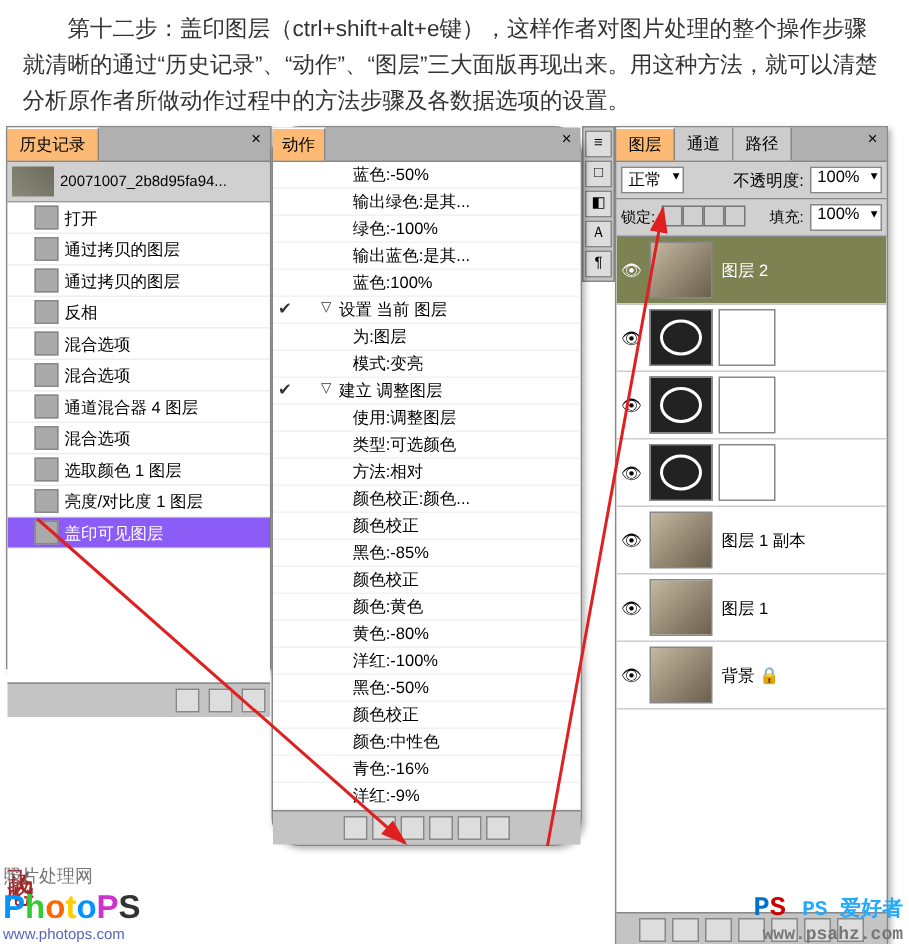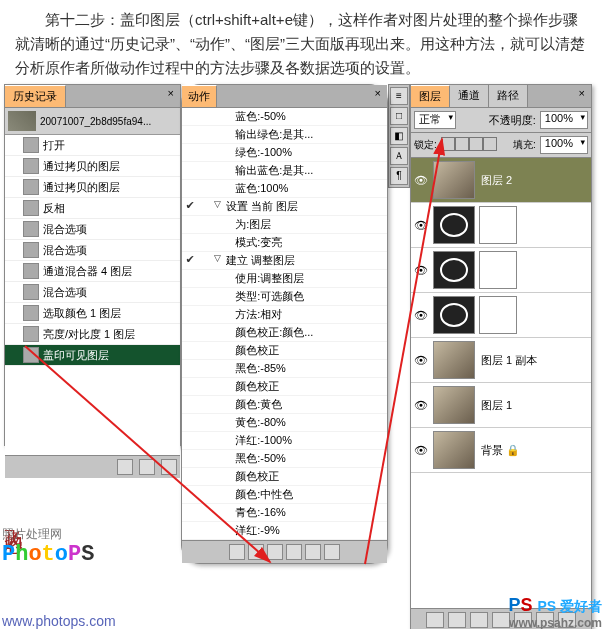--- a/index.html
+++ b/index.html
@@ -64,21 +64,21 @@
     width:28px; height:20px; background:#777;
     display:inline-block; position:relative;
     background:linear-gradient(45deg,#8a8a7a,#6b6b5b);
   }
   .h-body { background:#fff; height:320px; overflow-y:auto; overflow-x:hidden; }
   .h-item {
     display:flex; align-items:center; gap:4px;
     padding:2px 8px 2px 18px; border-bottom:1px solid #eee;
     font-size:11px; white-space:nowrap;
   }
-  .h-item.sel { background:#14532d; color:#fff; }
+  .h-item.sel { background:#8b5cf6; color:#fff; }
   .h-icon { width:14px; height:14px; background:#aaa; display:inline-block; border:1px solid #888; flex-shrink:0;}
   .h-footer { display:flex; justify-content:flex-end; gap:6px; padding:3px; background:#c4c4c4; border-top:1px solid #888;}
   .h-ft-btn { width:14px;height:14px;border:1px solid #888;background:#ddd;}
 
   
   #actions { width: 205px; border-radius: 19px; }
   #actions .panel-tab { padding:3px 6px; }
   .a-body { background:#fff; max-height:435px; overflow-y:auto; font-size:11px;}
   .a-item {
     white-space:nowrap; padding:1px 2px 1px 0; border-bottom:1px solid #f2f2f2;
@@ -129,32 +129,32 @@
   svg.arrows{
     position:absolute; top:0; left:0; pointer-events:none;
     width:100%; height:560px;
   }
 
   
   .watermark-left{
     position:absolute; left:2px; bottom:2px; font-size:10px; line-height:1.2;
   }
   .photops{
-    font-family:Liberation Mono, monospace; font-weight:bold; font-size:22px;
+    font-family:Liberation Sans, sans-serif; font-weight:bold; font-size:22px;
   }
   .photops .p1{color:#0095ff;}
   .photops .p2{color:#33cc33;}
   .photops .p3{color:#ff6600;}
   .photops .p4{color:#ffcc00;}
   .photops .p5{color:#cc33cc;}
   .photops .p6{color:#333;}
-  .photops-sub{font-size:14px;color:#5865b9;margin-top:45px;}
+  .photops-sub{font-size:10px;color:#5865b9;}
   .stamp{ color:#a02828; font-size:18px; writing-mode:vertical-rl; letter-spacing:2px; margin-bottom:4px;}
   .ahz{
-    position:absolute; right:4px; bottom:2px; font-family:Liberation Sans, sans-serif; font-weight:bold;font-size:18px;
+    position:absolute; right:4px; bottom:2px; font-family:Liberation Mono, monospace; font-weight:bold;font-size:18px;
   }
   .ahz .P{color:#0070cc;}
   .ahz .S{color:#cc0000;}
   .ahz .rest{color:#22aaff; font-size:14px;}
   .cn-note{font-size:12px;color:#777;}
 </style>
 </head>
 <body>
 
 <div class="instruction">　　第十二步：盖印图层（ctrl+shift+alt+e键），这样作者对图片处理的整个操作步骤就清晰的通过“历史记录”、“动作”、“图层”三大面版再现出来。用这种方法，就可以清楚分析原作者所做动作过程中的方法步骤及各数据选项的设置。</div>

